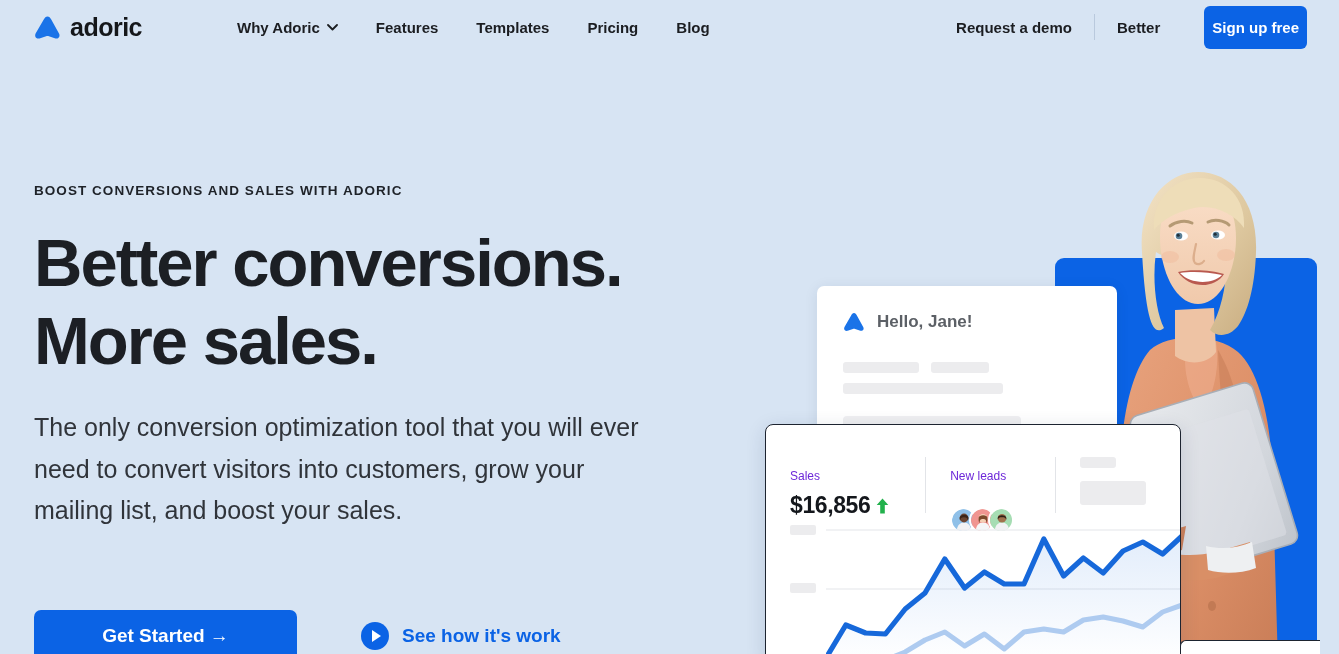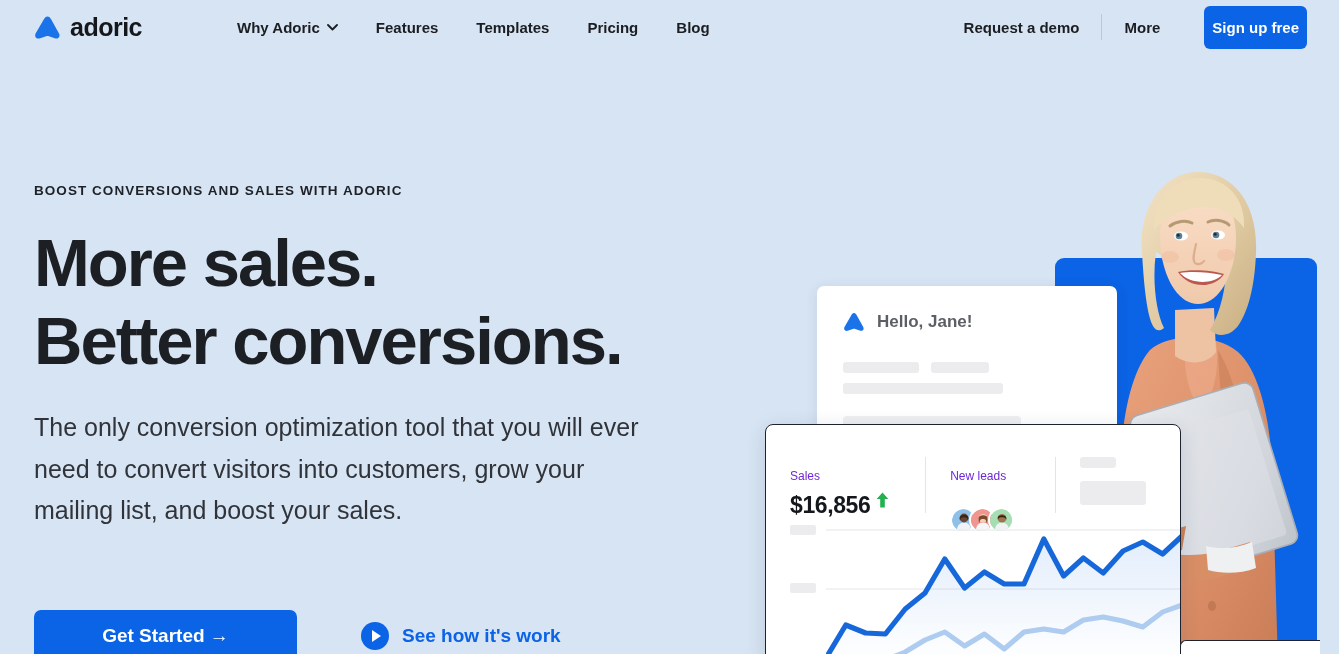--- a/index.html
+++ b/index.html
@@ -136,21 +136,21 @@
     width:416px; height:240px;
     background:#fff; border-radius:8px;
     border:1.5px solid #1d2430;
     box-shadow:0 5px 20px rgba(20,40,80,.14);
     overflow:hidden;
   }
   .stats-head { display:flex; padding:32px 0 0 0; height:88px; }
   .stat-cell { padding:0 24px; display:flex; flex-direction:column; justify-content:flex-start; }
   .stat-cell.bdr { border-left:1px solid #e2e4e8; }
   .stat-label { font-size:12px; color:#6d28d9; font-weight:400; margin-bottom:9px;margin-top:12px; }
-  .stat-value-row { display:flex; gap:6px; }
+  .stat-value-row { display:flex; align-items:center; gap:6px; }
   .stat-value { font-size:23px; font-weight:700; color:#14171c; letter-spacing:-0.4px; }
   .up-arrow { display:block; }
   .avatars { display:flex; align-items:center; }
   .av { width:26px; height:26px; border-radius:50%; overflow:hidden; border:2px solid #fff; margin-left:-7px; flex:none; }
   .av:first-child { margin-left:0; }
   .skel-s1 { width:36px; height:11px; }
   .skel-s2 { width:66px; height:24px; margin-top:13px; background:#ececee; border-radius:3px; }
 
   .chart-wrap { position:relative; height:150px; padding:6px 0 0 0; }
   .ylab { position:absolute; left:24px; background:#ececee; border-radius:2px; width:26px; height:10px; }
@@ -198,30 +198,30 @@
         <span>Pricing</span>
       </div>
       <div class="nav-link">
         <span>Blog</span>
       </div>
     </div>
 
     <div class="nav-right">
       <div class="nav-action">Request a demo</div>
       <div class="nav-sep"></div>
-      <div class="nav-action">More</div>
+      <div class="nav-action">Better</div>
       <button class="signup-btn">Sign up free</button>
     </div>
   </div>
 
   <div class="hero-left">
     <div class="eyebrow">BOOST CONVERSIONS AND SALES WITH ADORIC</div>
     <h1 class="hero-title">
+      <div>Better conversions.</div>
       <div>More sales.</div>
-      <div>Better conversions.</div>
     </h1>
     <p class="hero-sub">The only conversion optimization tool that you will ever need to convert visitors into customers, grow your mailing list, and boost your sales.</p>
 
     <div class="cta-row">
       <button class="get-started">Get Started →</button>
       <div class="see-work">
         <span class="play-circle">
           <span class="play-tri"></span>
         </span>
         <span class="see-work-label">See how it's work</span>

